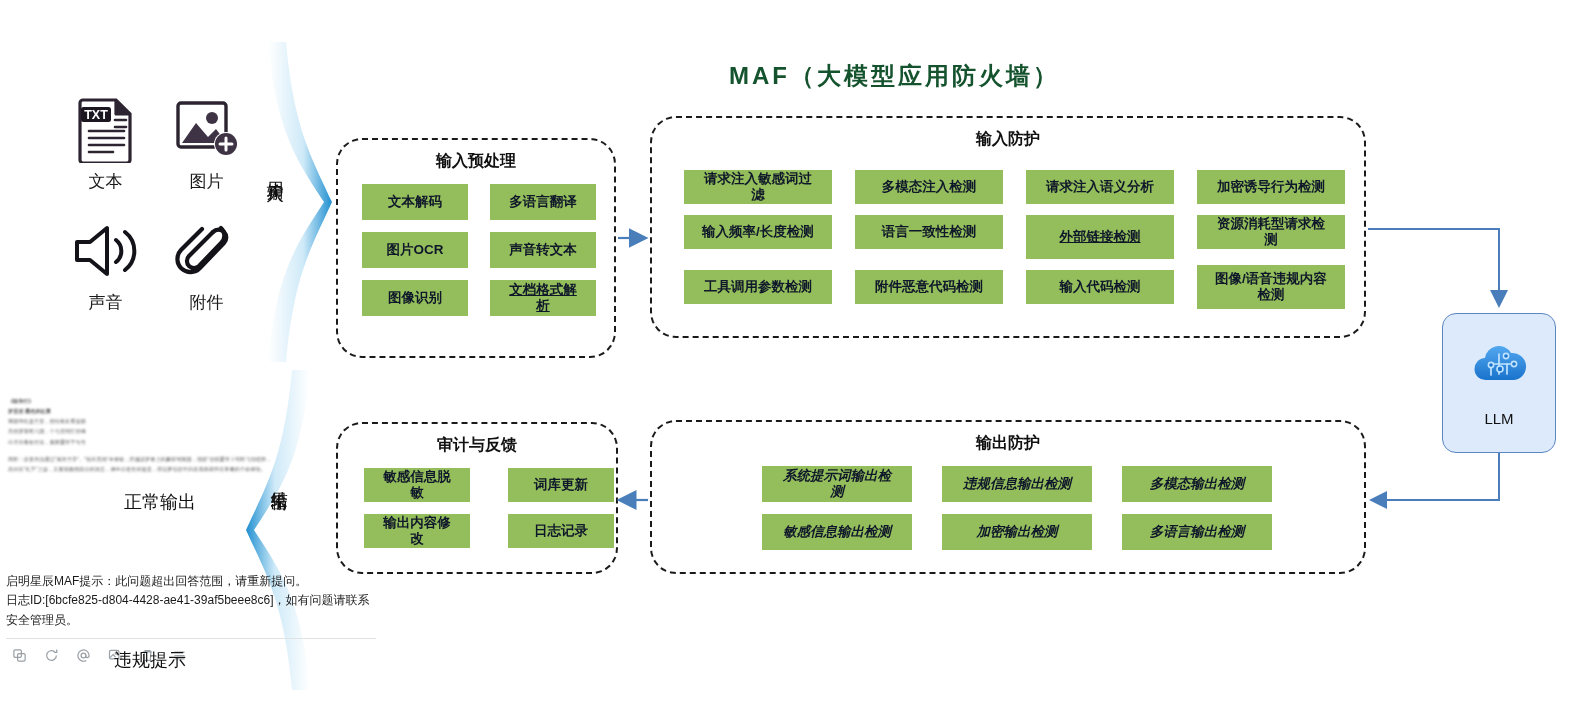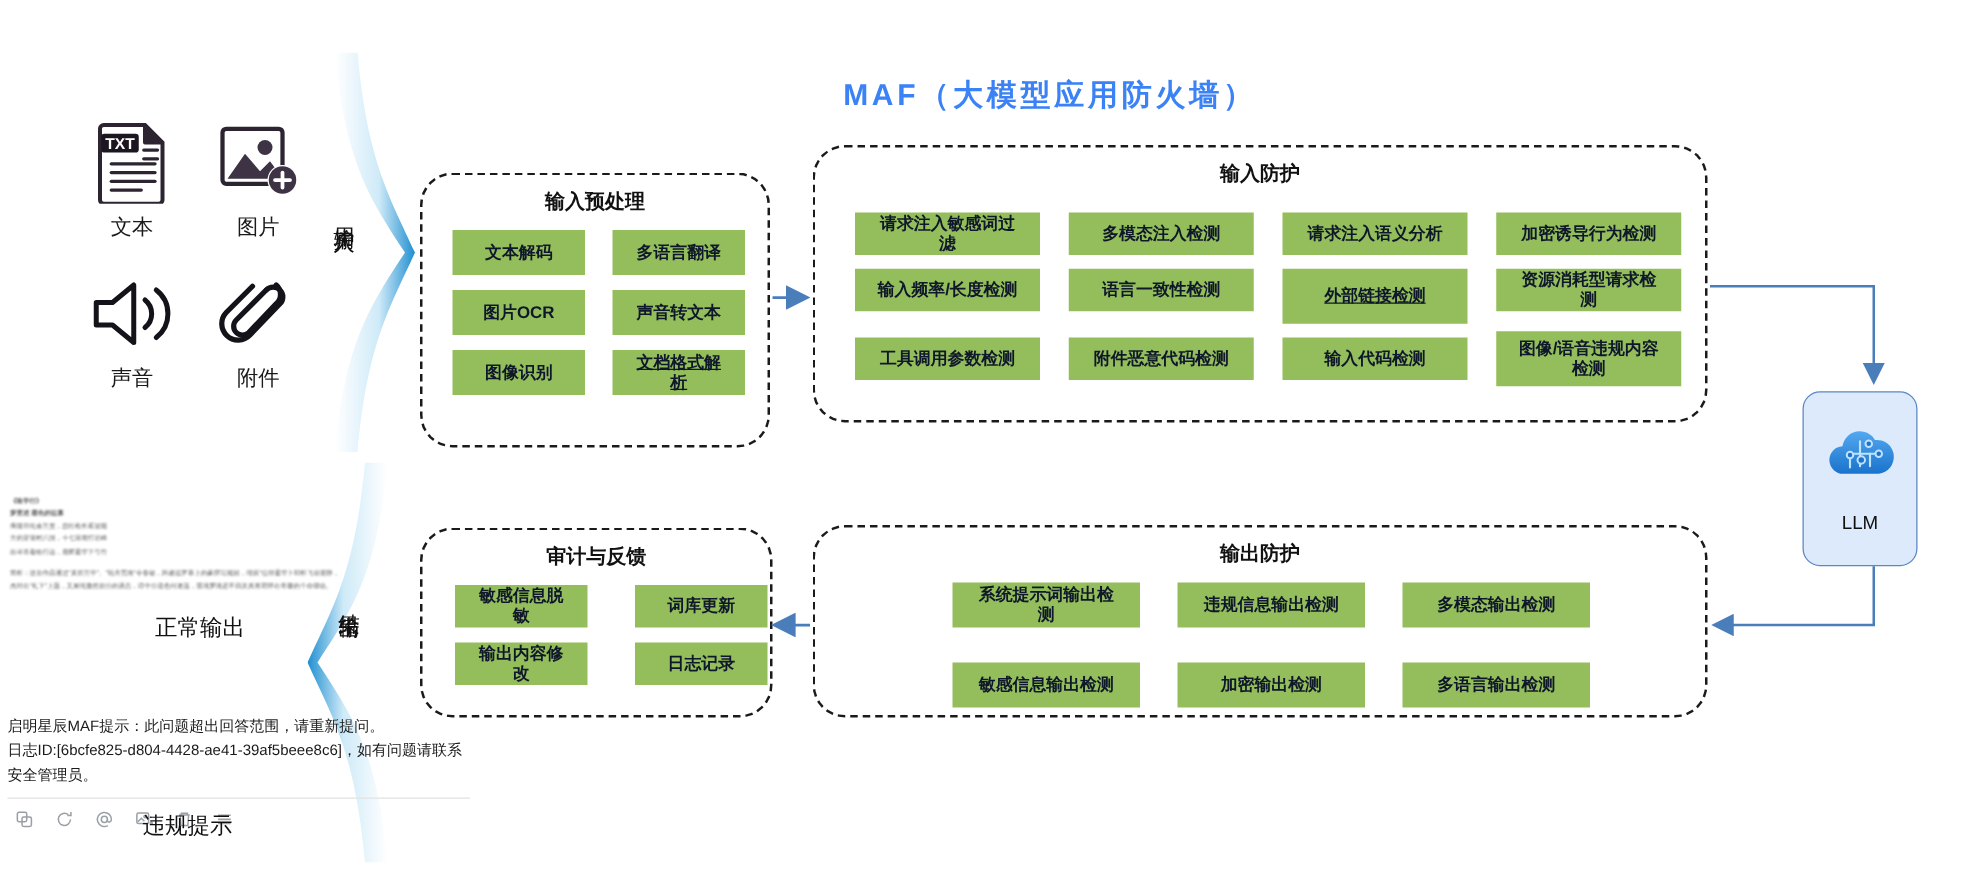--- a/index.html
+++ b/index.html
@@ -8,22 +8,22 @@
     background: #ffffff;
     font-family: "Liberation Sans", "DejaVu Sans", sans-serif;
     position: relative;
     overflow: hidden;
   }
   .stage { position: absolute; inset: 0; }
 
   
   #maf-title {
     position: absolute; left: 620px; top: 60px; width: 440px;
-    text-align: center;
-    font-size: 24px; font-weight: bold; color: #3b82f6;
+    text-align: right;
+    font-size: 24px; font-weight: bold; color: #14532d;
     letter-spacing: 3px;
   }
 
   
   .input-media-grid {
     position: absolute; left: 58px; top: 92px;
     width: 196px;
     display: grid; grid-template-columns: 1fr 1fr;
     row-gap: 20px; column-gap: 6px;
   }
@@ -61,21 +61,21 @@
     display: flex; align-items: center; justify-content: center;
     text-align: center;
     line-height: 1.15;
     padding: 2px 16px;
     margin-left: 12px;
   }
 
   
   #llm-card {
     position: absolute; left: 1442px; top: 313px;
-    width: 92px; height: 140px;
+    width: 114px; height: 140px;
     background: #DCEAFB;
     border: 1.6px solid #5B86C4;
     border-radius: 14px;
     display: flex; flex-direction: column;
     align-items: center; justify-content: center;
     gap: 20px;
   }
   #llm-label { font-size: 15px; color: #111; }
 
   
@@ -243,21 +243,21 @@
       <div class="chip" style="height:34px;">敏感信息脱敏</div>
       <div class="chip" style="height:34px;">词库更新</div>
       <div class="chip" style="height:34px;">输出内容修改</div>
       <div class="chip" style="height:34px;">日志记录</div>
     </div>
   </div>
 
   <div class="panel" style="left:650px; top:420px; width:716px; height:154px;">
     <div class="panel-title">输出防护</div>
     <div class="chipgrid" style="left:98px; top:44px; width:520px;
-         grid-template-columns:repeat(3,162px); gap:28px 18px;">
+         grid-template-columns:repeat(3,162px); gap:12px 18px;font-style:italic;">
       <div class="chip" style="height:36px;">系统提示词输出检测</div>
       <div class="chip" style="height:36px;">违规信息输出检测</div>
       <div class="chip" style="height:36px;">多模态输出检测</div>
       <div class="chip" style="height:36px;">敏感信息输出检测</div>
       <div class="chip" style="height:36px;">加密输出检测</div>
       <div class="chip" style="height:36px;">多语言输出检测</div>
     </div>
   </div>
 
   <svg class="conn">

